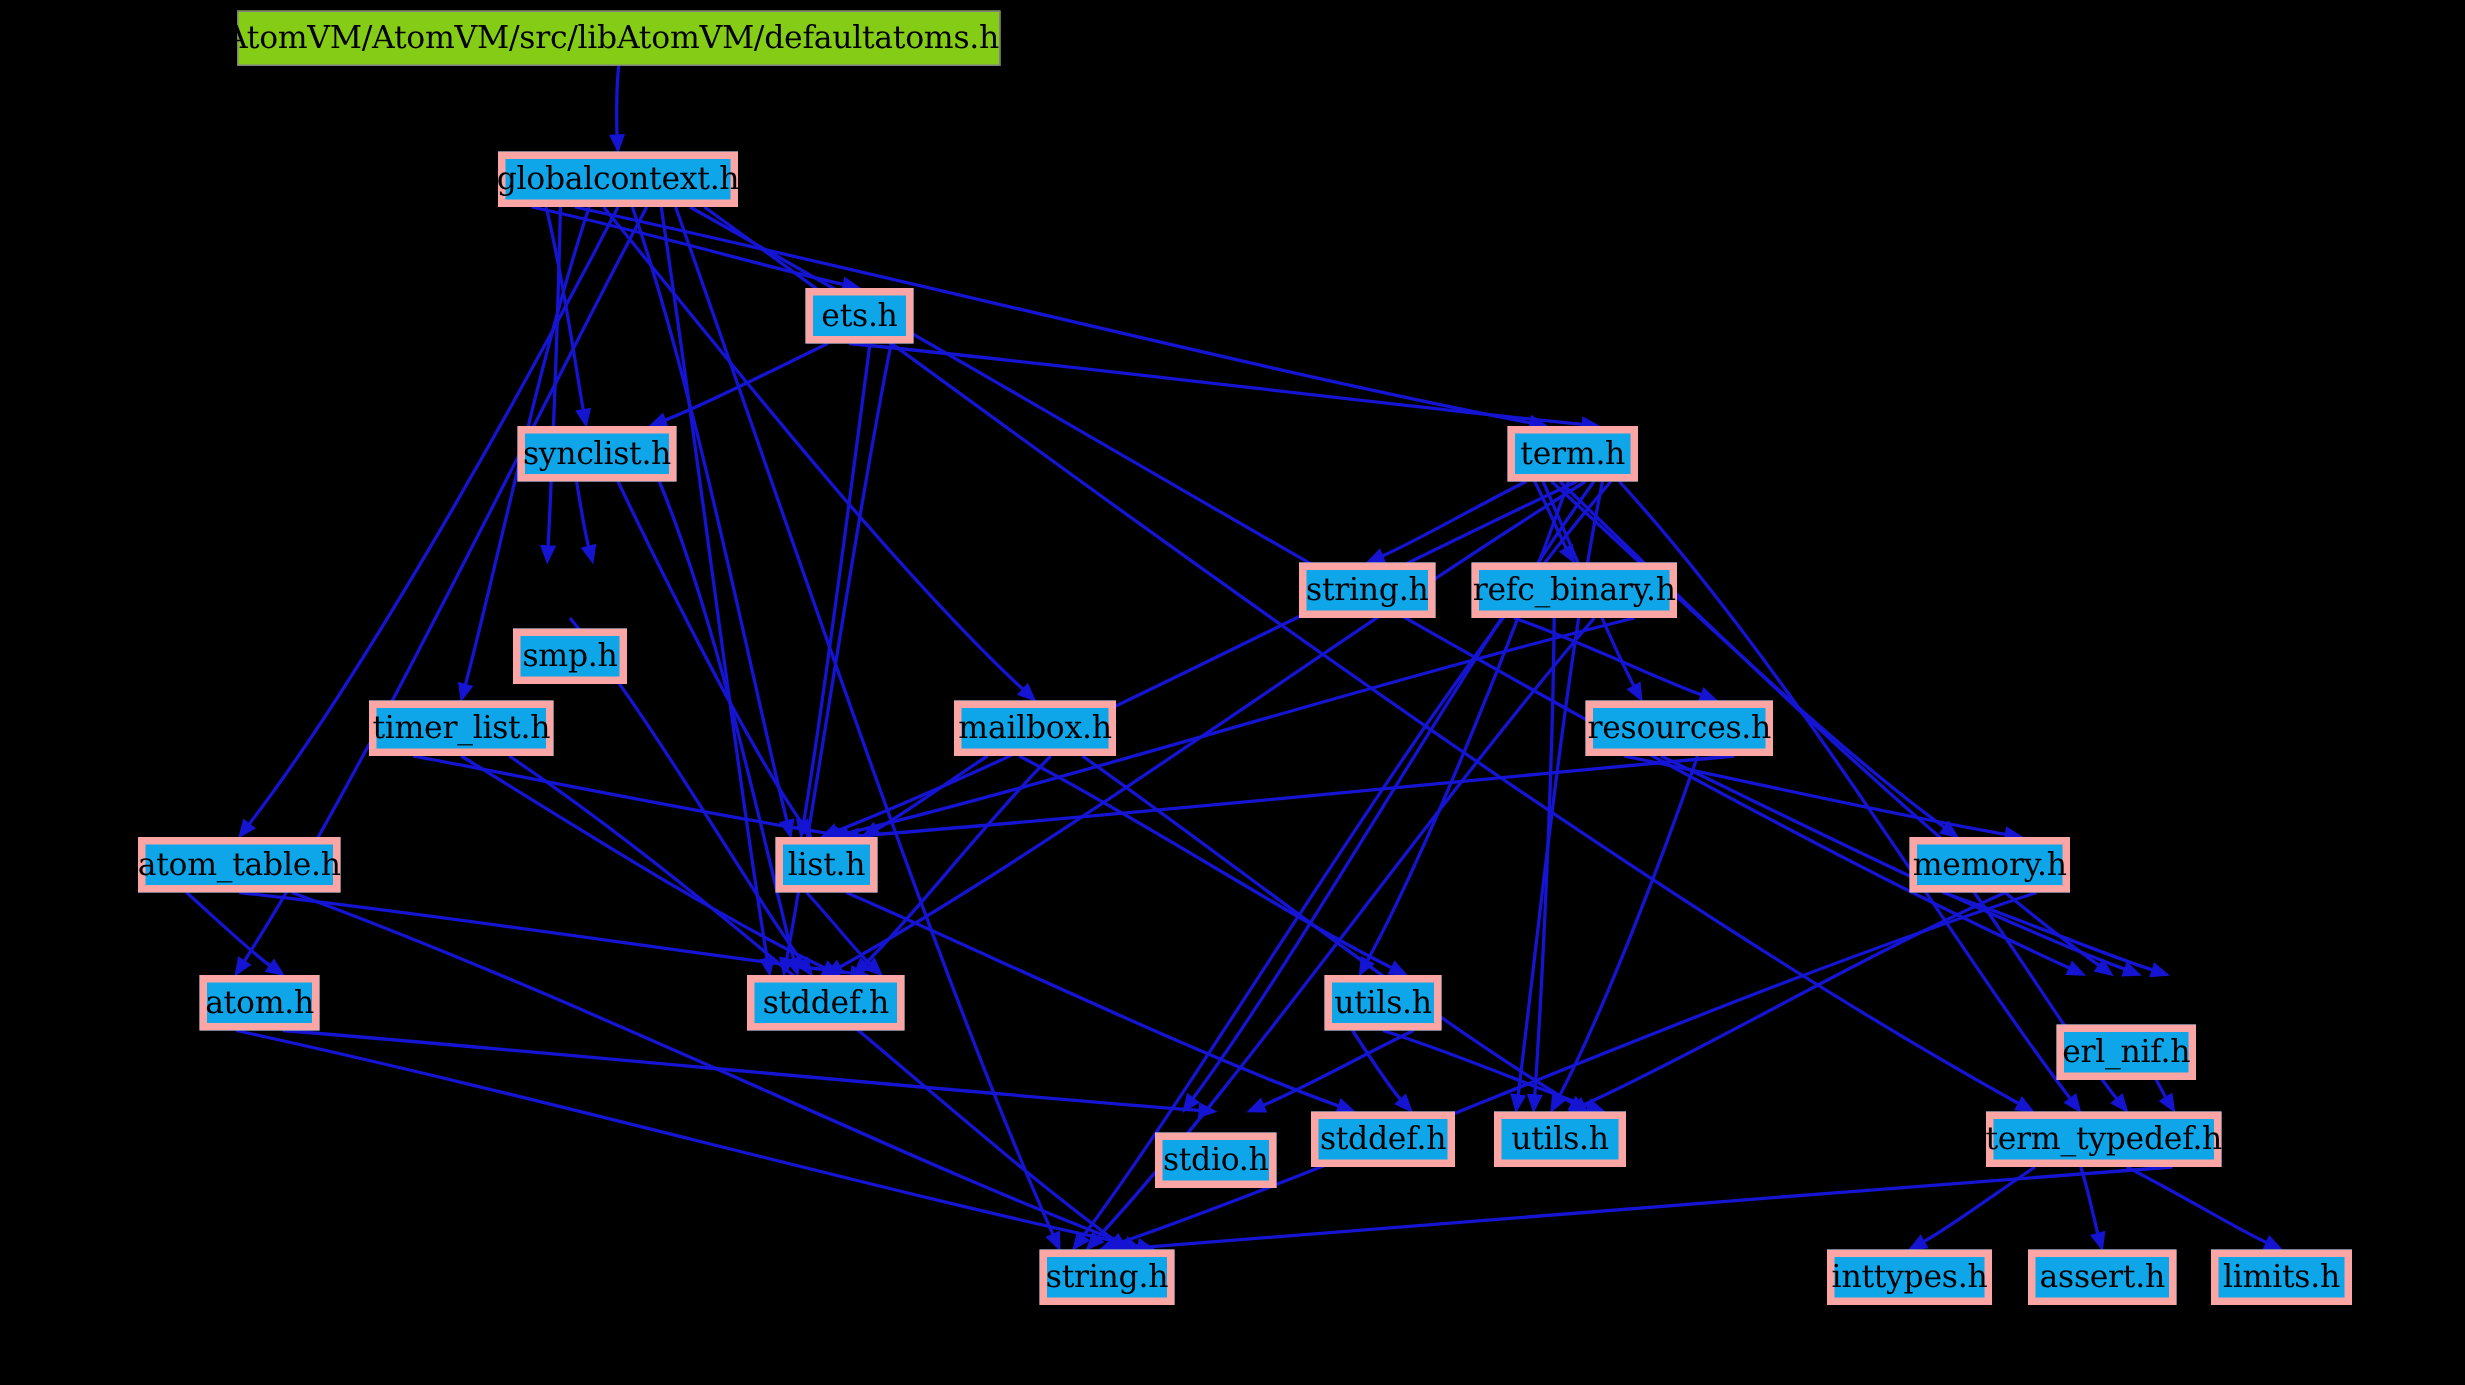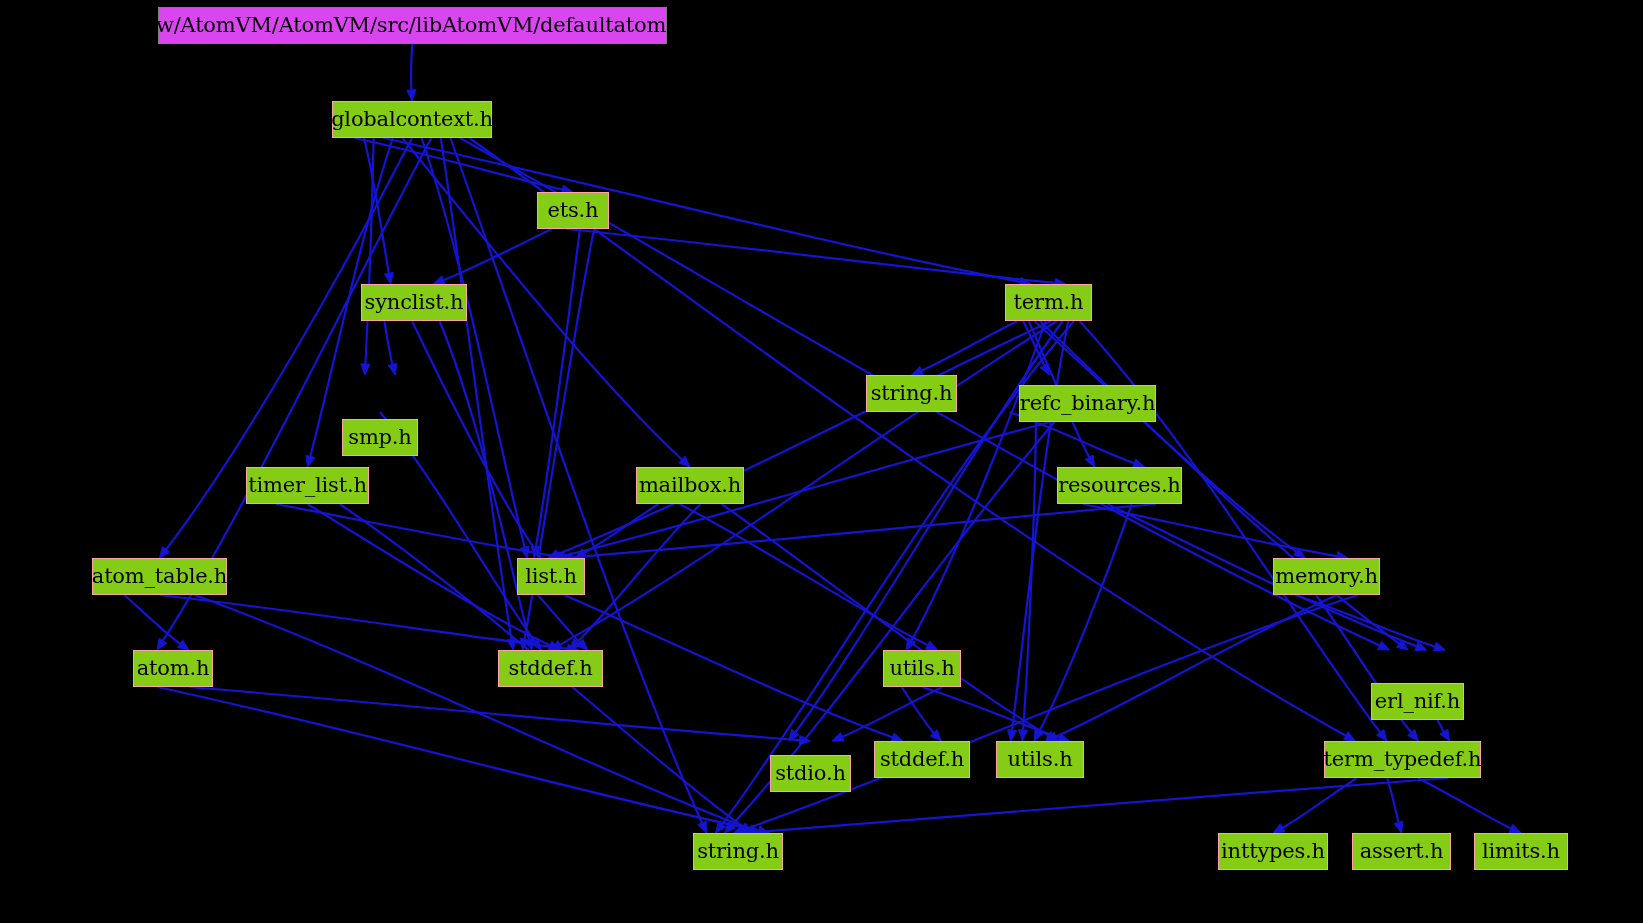--- a/index.html
+++ b/index.html
@@ -28,35 +28,36 @@
     stroke-width: 2.2;
   }
   .edge-head {
     fill: #1414d2;
     stroke: #1414d2;
     stroke-width: 1;
   }
   .node-box {
     position: absolute;
     box-sizing: border-box;
-    background: #84cc16;
-    border: 1px solid #fca5a5;
+    background: #0ea5e9;
+    border: 5px solid #fca5a5;
     display: flex;
     align-items: center;
     justify-content: center;
     color: #000000;
     font-size: 21px;
     font-family: "DejaVu Serif", "Liberation Serif", serif;
     line-height: 1;
     white-space: nowrap;
     letter-spacing: -0.2px;
   }
   .node-box.root {
-    background: #d946ef;
+    background: #84cc16;
     border: 1px solid #808080;
+    justify-content: flex-end;
   }
   .node-label {
     pointer-events: none;
   }
 </style>
 </head>
 <body>
 
 <div id="graph-root">
   <svg id="graph-svg" viewBox="0 0 1643 923" xmlns="http://www.w3.org/2000/svg">
@@ -202,33 +203,33 @@
   <div id="nodes-layer">
       <div class="node-box root" style="left: 158px; top: 7px; width: 509px; height: 37px;">
         <span class="node-label">/__w/AtomVM/AtomVM/src/libAtomVM/defaultatoms.h</span>
       </div>
       <div class="node-box" style="left: 332px; top: 101px; width: 160px; height: 37px;">
         <span class="node-label">globalcontext.h</span>
       </div>
       <div class="node-box" style="left: 537px; top: 192px; width: 72px; height: 37px;">
         <span class="node-label">ets.h</span>
       </div>
-      <div class="node-box" style="left: 361px; top: 284px; width: 106px; height: 37px;">
+      <div class="node-box" style="left: 345px; top: 284px; width: 106px; height: 37px;">
         <span class="node-label">synclist.h</span>
       </div>
       <div class="node-box" style="left: 1005px; top: 284px; width: 87px; height: 37px;">
         <span class="node-label">term.h</span>
       </div>
       <div class="node-box" style="left: 342px; top: 375px; width: 76px; height: 37px; margin-top: 44px;">
         <span class="node-label">smp.h</span>
       </div>
       <div class="node-box" style="left: 866px; top: 375px; width: 91px; height: 37px;">
         <span class="node-label">string.h</span>
       </div>
-      <div class="node-box" style="left: 981px; top: 385px; width: 137px; height: 37px; margin-left: 38px;">
+      <div class="node-box" style="left: 981px; top: 375px; width: 137px; height: 37px;">
         <span class="node-label">refc_binary.h</span>
       </div>
       <div class="node-box" style="left: 246px; top: 467px; width: 123px; height: 37px;">
         <span class="node-label">timer_list.h</span>
       </div>
       <div class="node-box" style="left: 636px; top: 467px; width: 108px; height: 37px;">
         <span class="node-label">mailbox.h</span>
       </div>
       <div class="node-box" style="left: 1057px; top: 467px; width: 125px; height: 37px;">
         <span class="node-label">resources.h</span>

